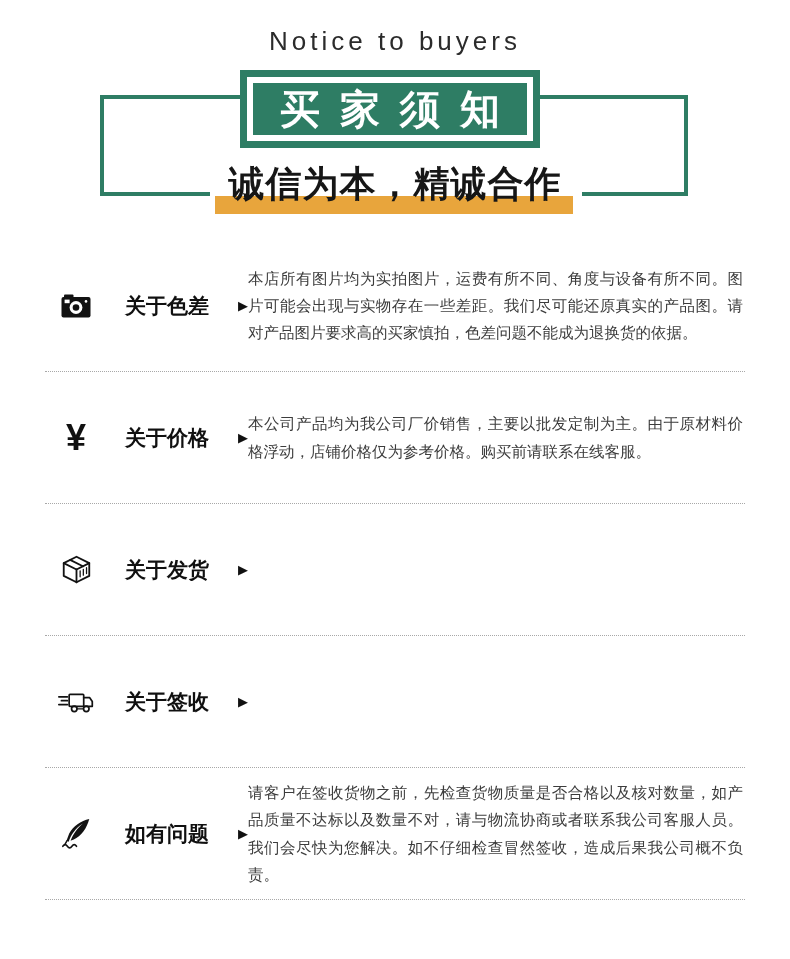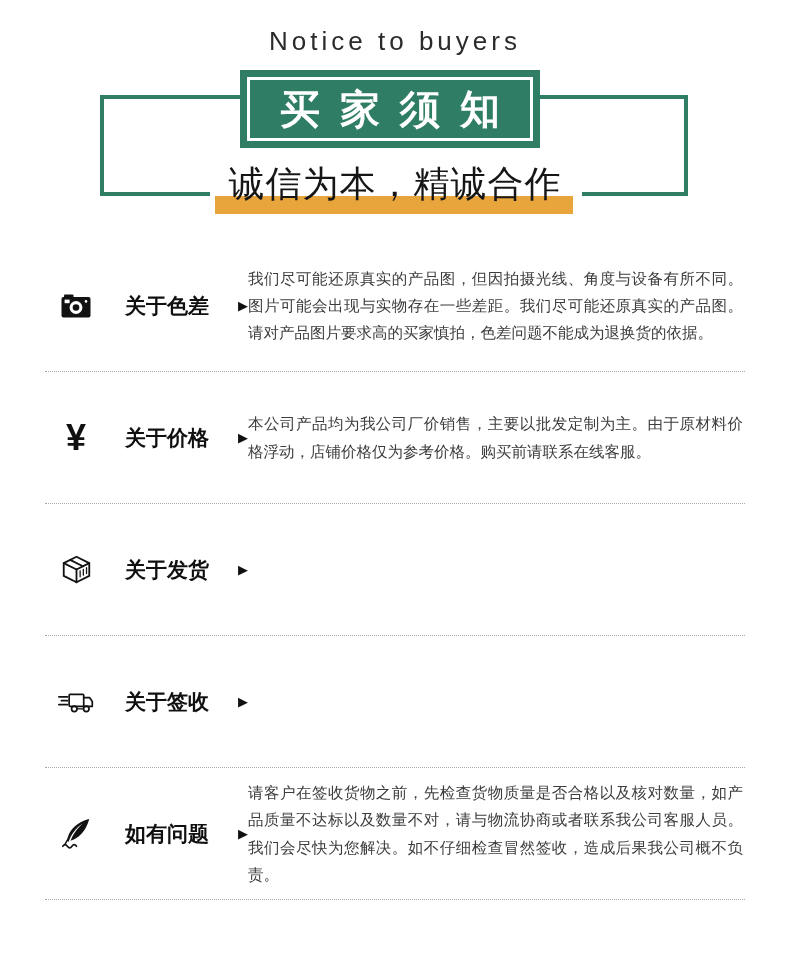--- a/index.html
+++ b/index.html
@@ -6,35 +6,35 @@
   * { box-sizing:border-box; }
   body { margin:0; background:#fff; font-family:"Liberation Sans", sans-serif; }
   .page { position:relative; width:790px; height:959px; margin:0 auto; background:#fff; overflow:hidden; }
 
   
   .header { position:relative; height:240px; }
   .notice-en { position:absolute; top:26px; left:0; right:0; text-align:center;
                font-size:26px; letter-spacing:4px; color:#2b2b2b; }
   .title-box { position:absolute; left:240px; top:70px; width:300px; height:78px;
                background:var(--green); }
-  .title-inner { position:absolute; inset:7px; border:3px solid #ffffff;
+  .title-inner { position:absolute; inset:7px; border:6px solid #ffffff;
                  display:flex; align-items:center; justify-content:center; }
   .title-text { color:#fff; font-size:40px; font-weight:bold;
                 letter-spacing:20px; padding-left:20px; white-space:nowrap; }
   .fl { position:absolute; background:var(--green); }
   .fl-tl { left:100px; top:95px; width:141px; height:4px; }
   .fl-tr { left:539px; top:95px; width:149px; height:4px; }
   .fl-lv { left:100px; top:95px; width:4px;  height:101px; }
   .fl-rv { left:684px; top:95px; width:4px;  height:101px; }
   .fl-bl { left:100px; top:192px; width:110px; height:4px; }
   .fl-br { left:582px; top:192px; width:106px; height:4px; }
   .yellow-bar { position:absolute; left:215px; top:196px; width:358px; height:18px;
                 background:var(--yellow); z-index:1; }
   .slogan { position:absolute; left:0; right:0; top:160px; text-align:center;
-            font-size:36px; font-weight:normal; color:#161616; letter-spacing:1px;
+            font-size:36px; font-weight:bold; color:#161616; letter-spacing:1px;
             z-index:2; white-space:nowrap; }
 
   
   .sections { margin:0 45px; }
   .section { height:132px; display:flex; align-items:center;
              border-bottom:1px dotted #a8a8a8; }
   .sec-left { flex:0 0 158px; display:flex; align-items:center; padding-left:13px;gap:24px; }
   .icon-wrap { width:36px; display:flex; justify-content:center; align-items:center;
                margin-right:7px; }
   .yuan-glyph { font-size:36px; font-weight:bold; color:#111; line-height:1; }
@@ -79,21 +79,21 @@
             <rect x="3" y="0.5" width="9.5" height="5" rx="1" fill="#121212"></rect>
             <circle cx="15" cy="13.5" r="6.4" fill="#fff"></circle>
             <circle cx="15" cy="13.5" r="3.3" fill="#121212"></circle>
             <rect x="3.6" y="5.6" width="5" height="3.6" fill="#fff"></rect>
             <circle cx="25" cy="7.4" r="1.3" fill="#fff"></circle>
           </svg>
         </span>
         <span class="sec-label">关于色差</span>
         <span class="sec-arrow">▶</span>
       </div>
-      <div class="sec-text">我们尽可能还原真实的产品图，但因拍摄光线、角度与设备有所不同。图片可能会出现与实物存在一些差距。我们尽可能还原真实的产品图。请对产品图片要求高的买家慎拍，色差问题不能成为退换货的依据。</div>
+      <div class="sec-text">本店所有图片均为实拍图片，运费有所不同、角度与设备有所不同。图片可能会出现与实物存在一些差距。我们尽可能还原真实的产品图。请对产品图片要求高的买家慎拍，色差问题不能成为退换货的依据。</div>
     </div>
 
     <div class="section">
       <div class="sec-left">
         <span class="icon-wrap">
           <span class="yuan-glyph">¥</span>
         </span>
         <span class="sec-label">关于价格</span>
         <span class="sec-arrow">▶</span>
       </div>

